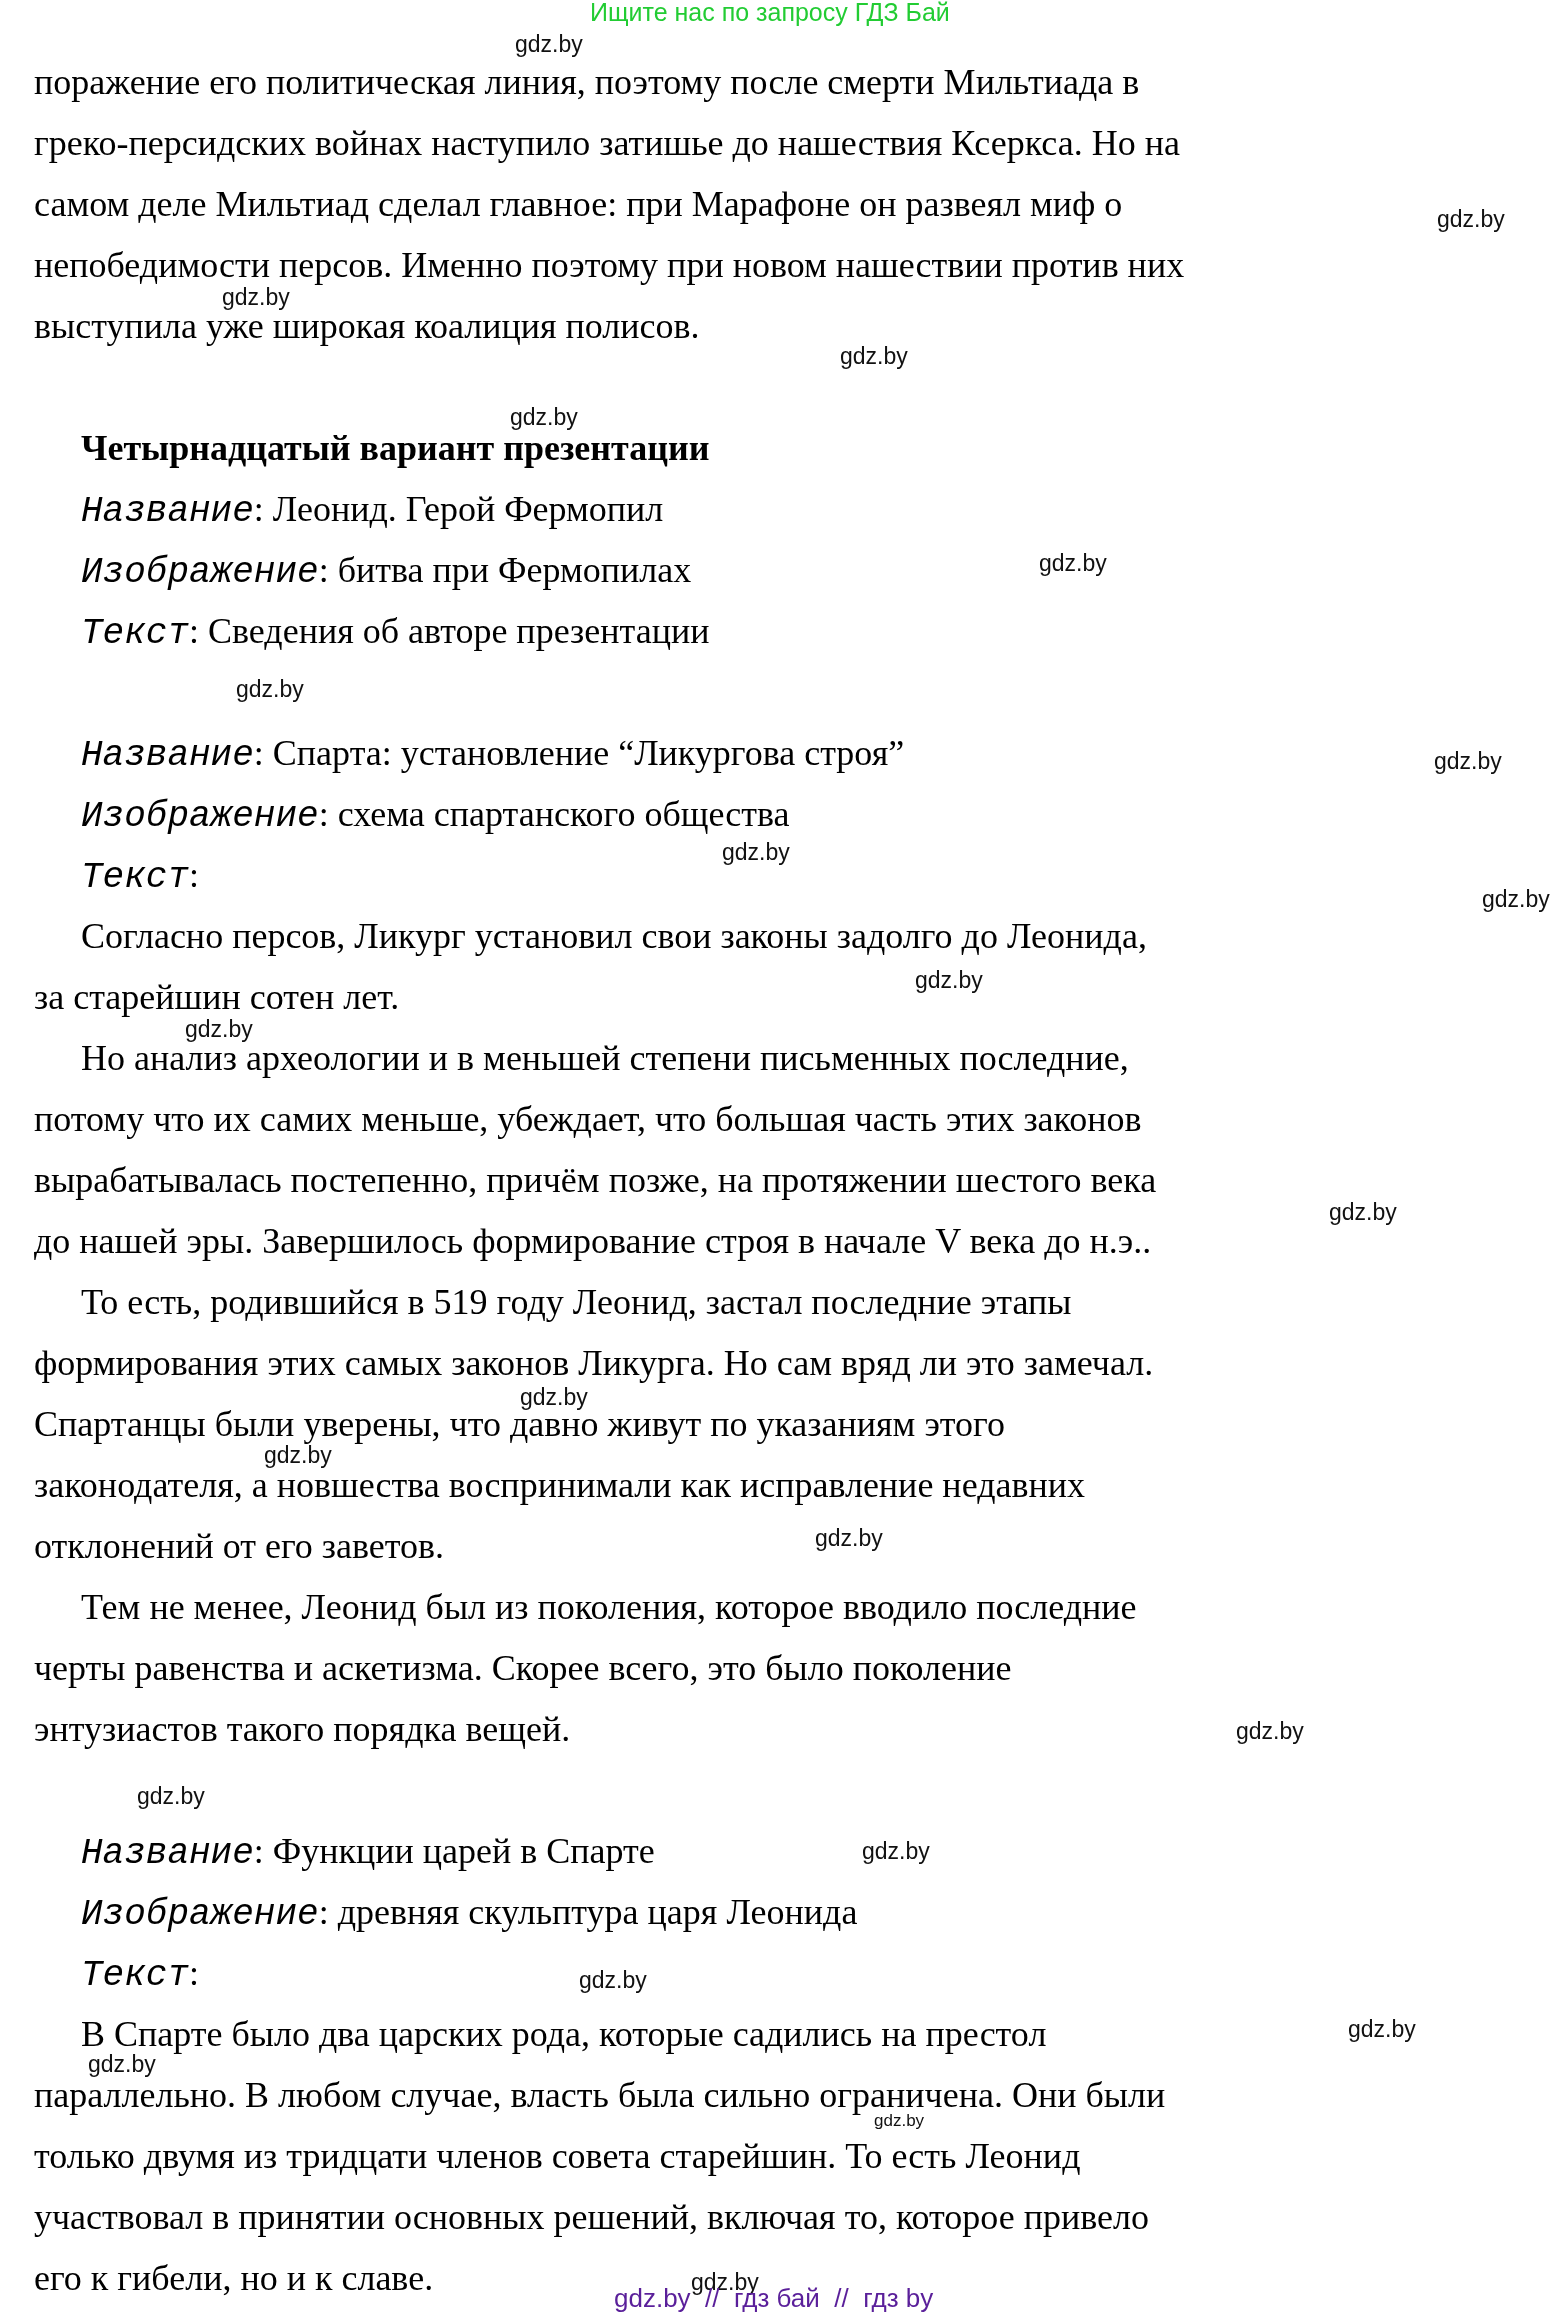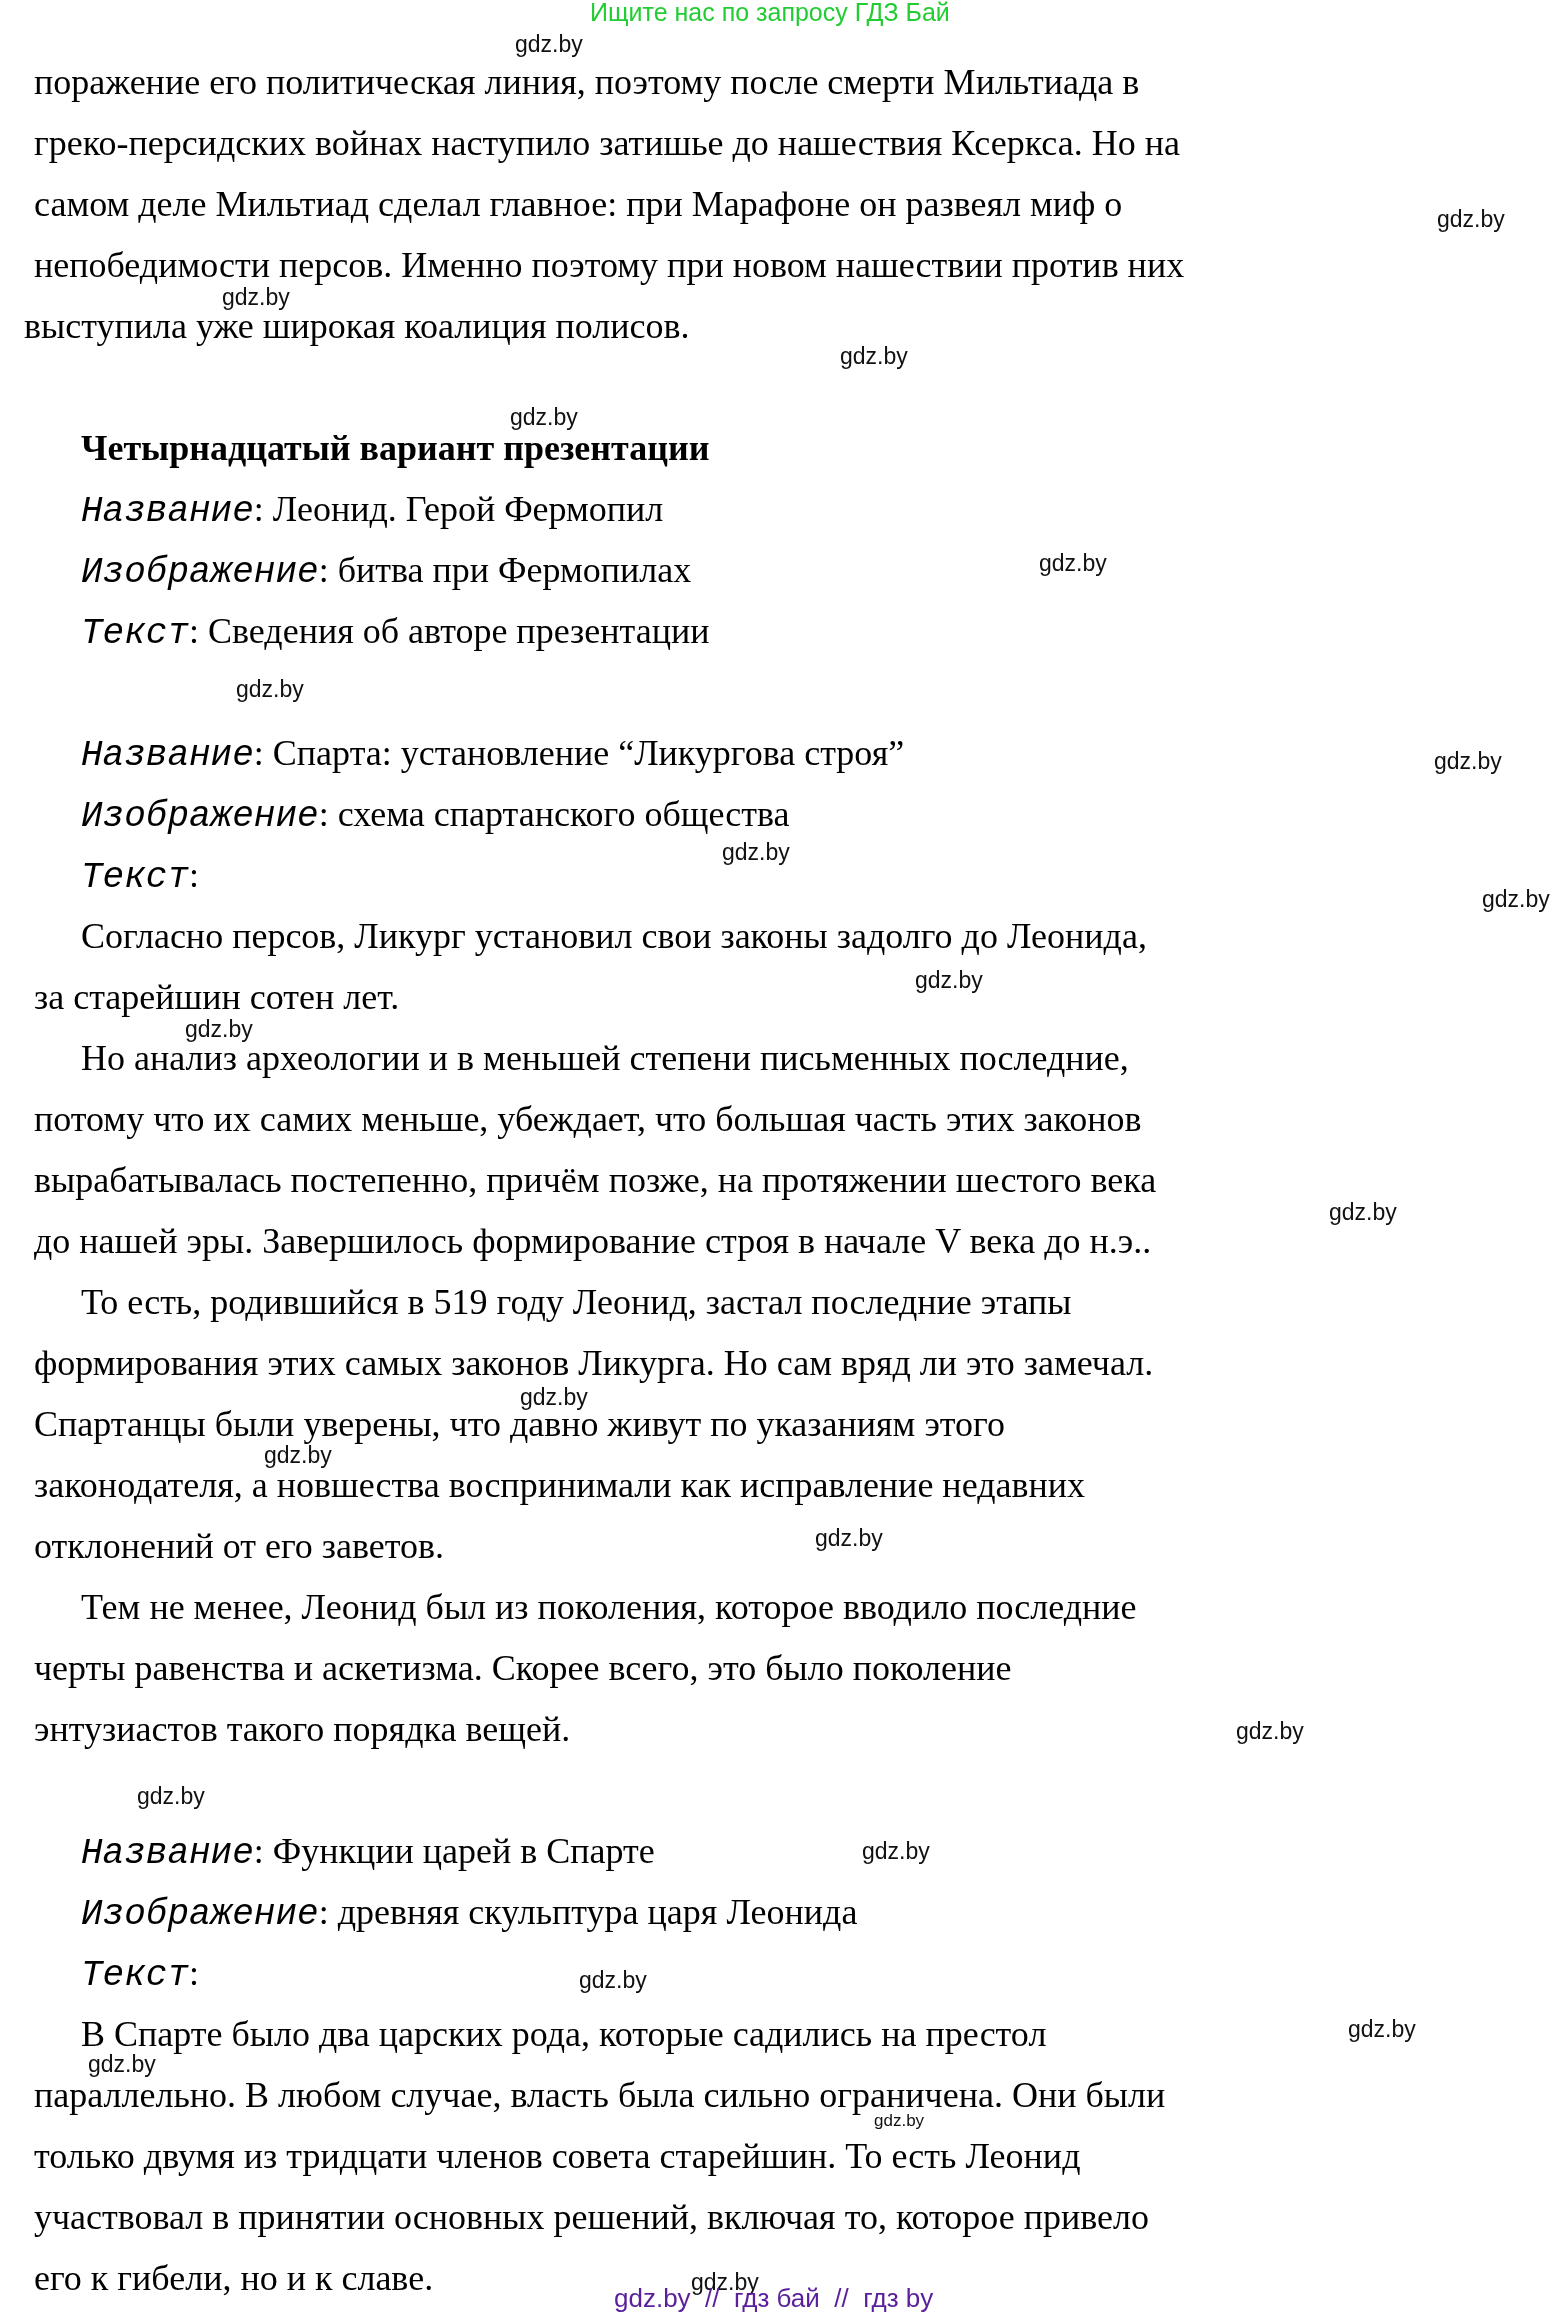--- a/index.html
+++ b/index.html
@@ -39,21 +39,21 @@
 <div class="abs wm" style="left:579px; top:1967px;">gdz.by</div>
 <div class="abs wm" style="left:1348px; top:2016px;">gdz.by</div>
 <div class="abs wm" style="left:88px; top:2051px;">gdz.by</div>
 <div class="abs wm" style="left:874px; top:2111px; font-size:17px;">gdz.by</div>
 <div class="abs wm" style="left:691px; top:2269px;">gdz.by</div>
 
 <div class="abs line" style="left:34px; top:59px;">поражение его политическая линия, поэтому после смерти Мильтиада в</div>
 <div class="abs line" style="left:34px; top:120px;">греко-персидских войнах наступило затишье до нашествия Ксеркса. Но на</div>
 <div class="abs line" style="left:34px; top:181px;">самом деле Мильтиад сделал главное: при Марафоне он развеял миф о</div>
 <div class="abs line" style="left:34px; top:242px;">непобедимости персов. Именно поэтому при новом нашествии против них</div>
-<div class="abs line" style="left:24px; top:303px;">выступила уже широкая коалиция полисов.</div>
+<div class="abs line" style="left:34px; top:303px;">выступила уже широкая коалиция полисов.</div>
 
 <div class="abs line bold" style="left:81px; top:425px;">Четырнадцатый вариант презентации</div>
 
 <div class="abs line" style="left:81px; top:486px;">
   <span class="it">Название</span>: <span>Леонид. Герой Фермопил</span>
 </div>
 <div class="abs line" style="left:81px; top:547px;">
   <span class="it">Изображение</span>: <span>битва при Фермопилах</span>
 </div>
 <div class="abs line" style="left:81px; top:608px;">

